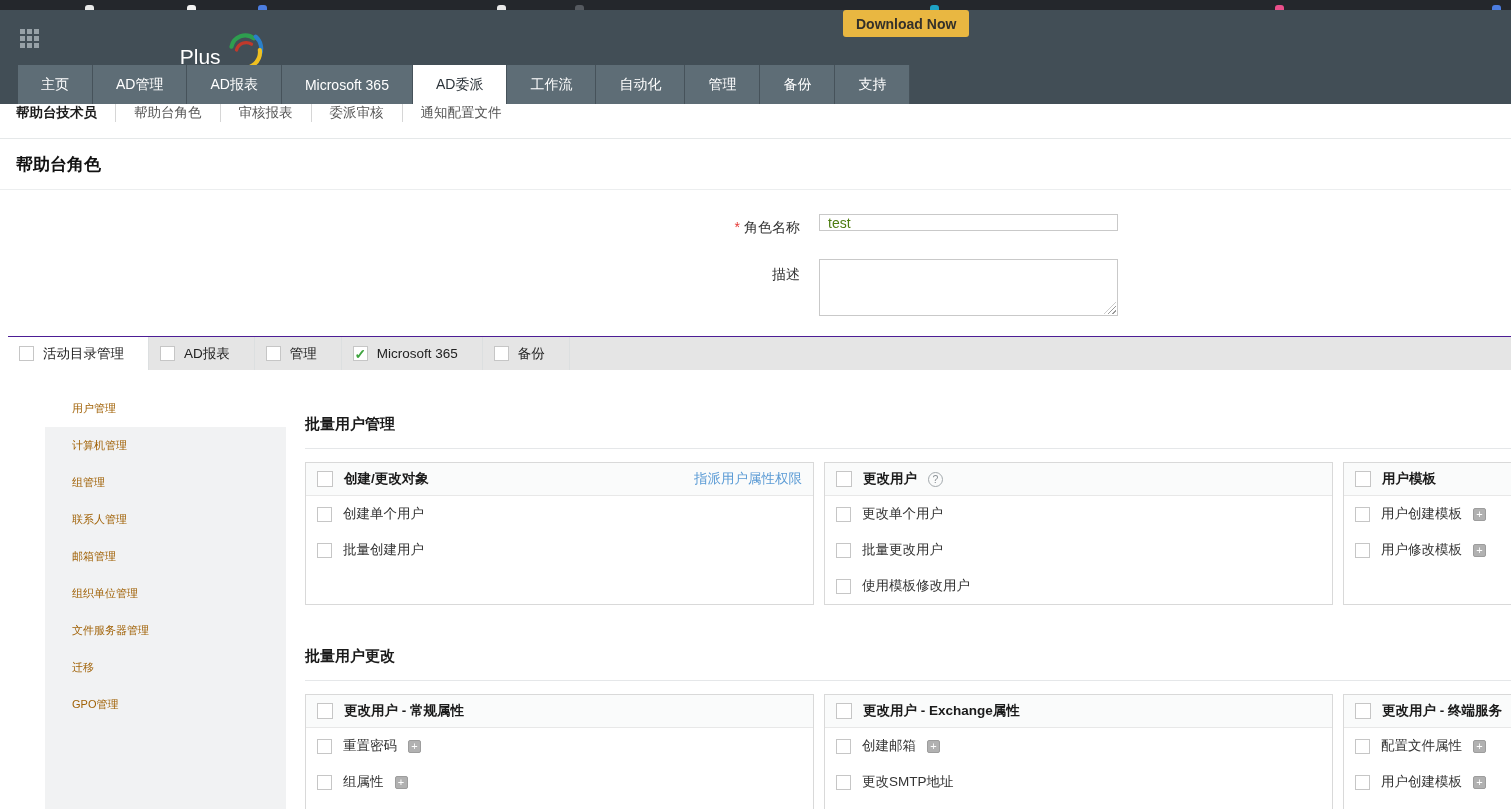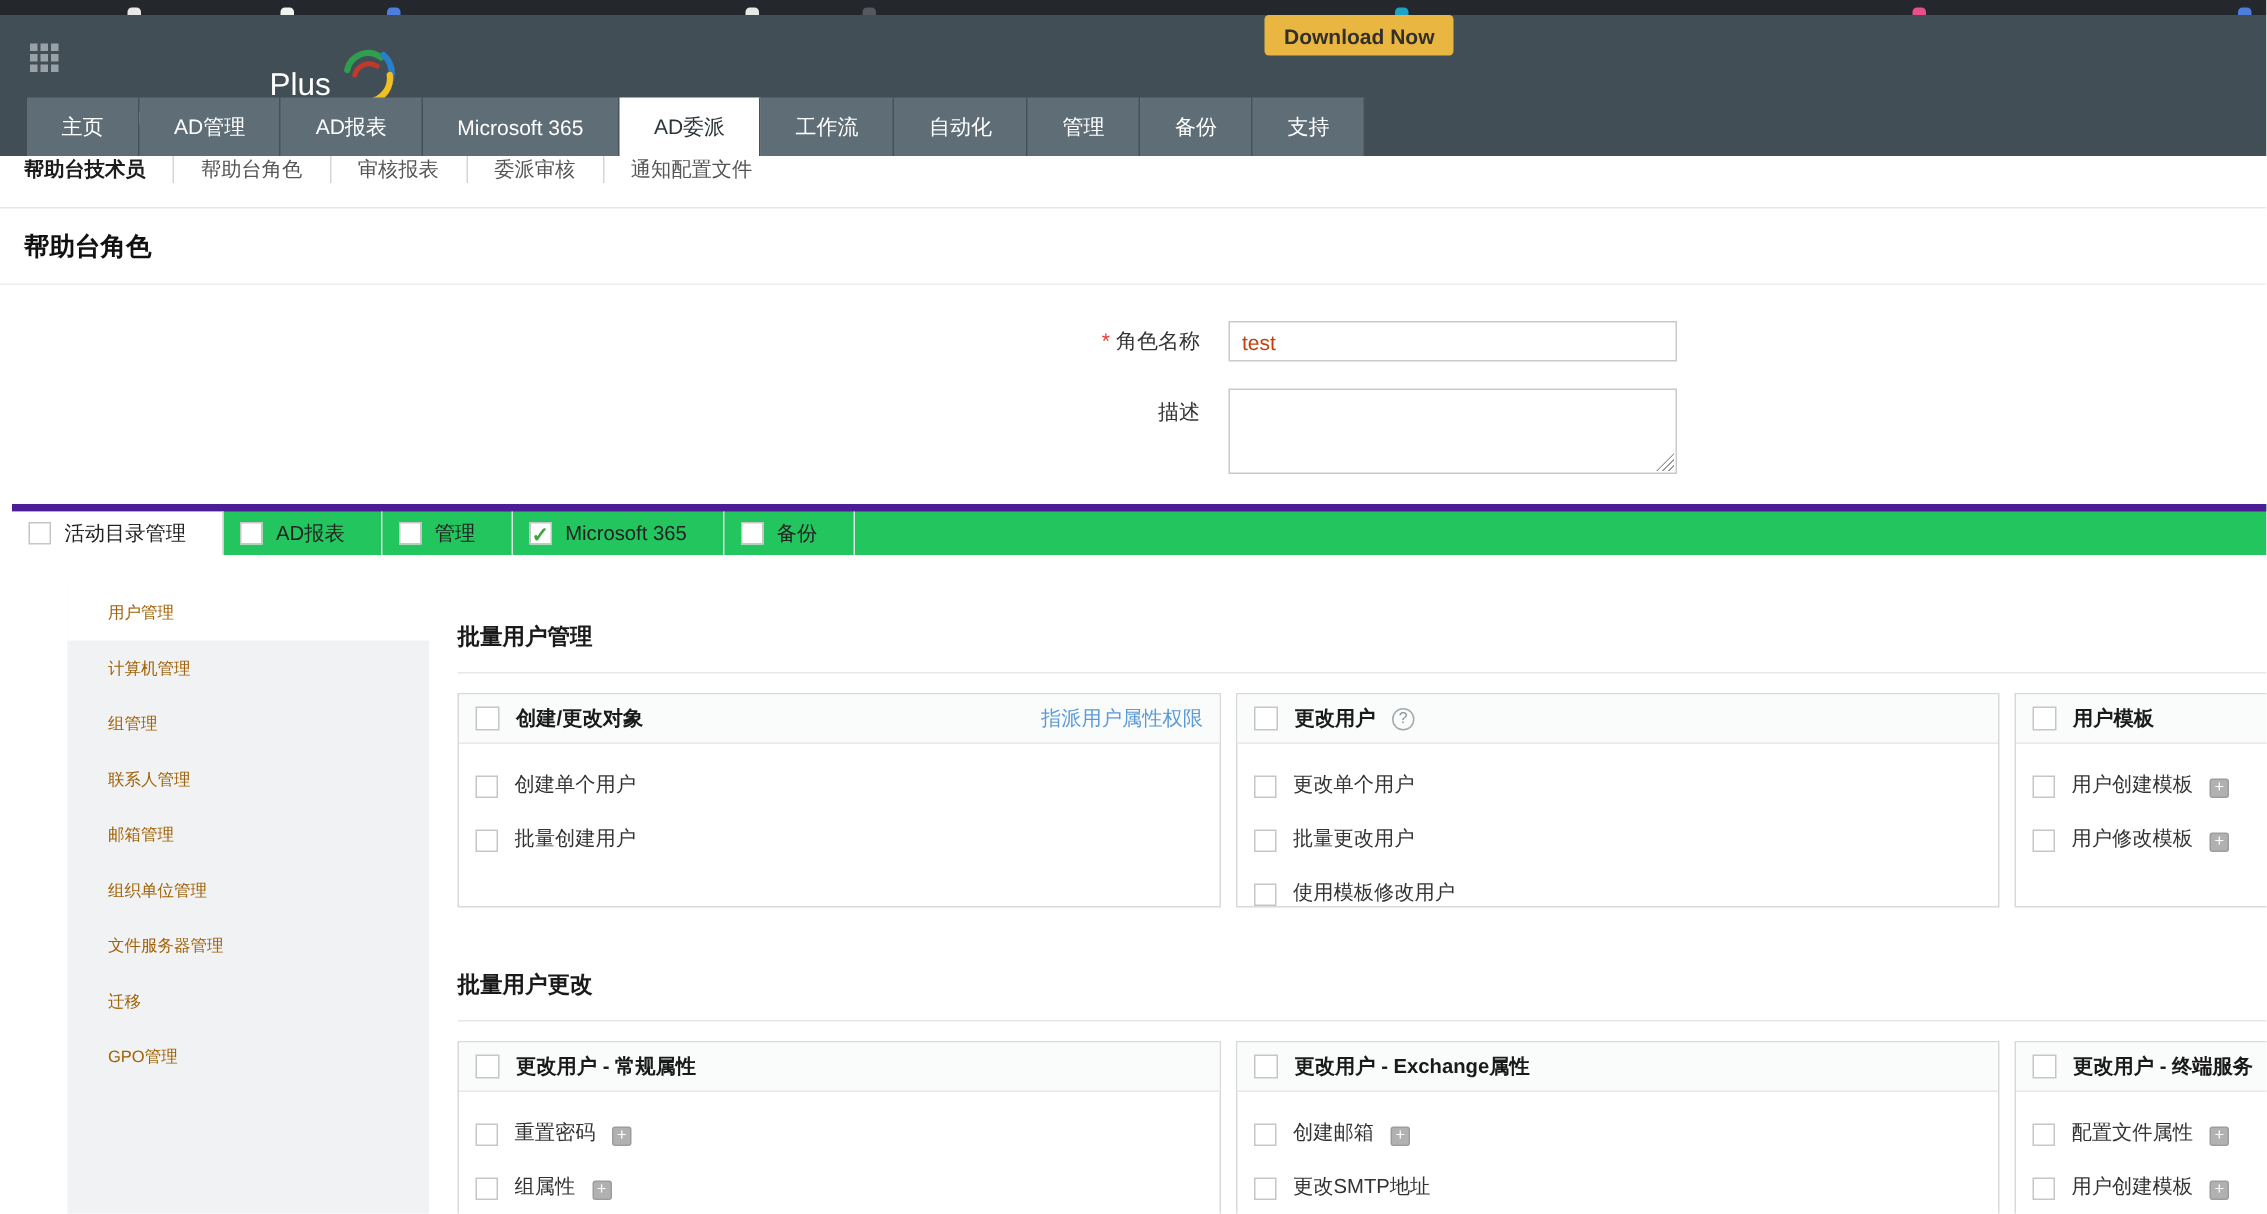--- a/index.html
+++ b/index.html
@@ -42,32 +42,32 @@
   
   .page-title-wrap { padding: 14px 16px 13px; border-bottom: 1px solid #eceeef; }
   .page-title { font-size: 17px; font-weight: bold; color: #111; }
 
   
   .form-area { position: relative; height: 146px; }
   .flabel { position: absolute; right: 711px; font-size: 14px; color: #333; white-space: nowrap; }
   .req { color: #e53935; margin-right: 4px; }
   .role-label { top: 29px; }
   .desc-label { top: 76px; }
-  .role-input { position: absolute; left: 819px; top: 24px; width: 299px; height: 27px;
-    border: 1px solid #c9c9c9; font-size: 14px; padding: 0 8px; color: #c2410c;
+  .role-input { position: absolute; left: 819px; top: 24px; width: 299px; height: 17px;
+    border: 1px solid #c9c9c9; font-size: 14px; padding: 0 8px; color: #4d7c0f;
     font-family: "Liberation Sans", sans-serif; }
   .desc-area { position: absolute; left: 819px; top: 69px; width: 299px; height: 57px;
     border: 1px solid #c9c9c9; resize: none; font-family: "Liberation Sans", sans-serif; }
   .grip { position: absolute; left: 1104px; top: 112px; width: 12px; height: 12px;
     background: repeating-linear-gradient(-45deg, transparent 0 2px, #9a9a9a 2px 3px);
     clip-path: polygon(100% 0, 100% 100%, 0 100%); }
 
   
-  .module-strip { margin-left: 8px; height: 34px; background: #22c55e;
-    border-top: 5px solid #4c1d95; display: flex; }
+  .module-strip { margin-left: 8px; height: 34px; background: #e5e5e5;
+    border-top: 1px solid #4c1d95; display: flex; }
   .mod-tab { display: flex; align-items: center; gap: 9px; padding: 0 24px 0 11px;
     border-right: 1px solid #dcdfe0; font-size: 13.5px; color: #222; cursor: pointer; white-space: nowrap; }
   .mod-tab.active { background: #fff; }
 
   
   .cb { width: 15px; height: 15px; background: #fff; border: 1px solid #c6c6c6;
     display: inline-flex; align-items: center; justify-content: center; flex: 0 0 auto; cursor: pointer; }
   .cb.big { width: 16px; height: 16px; }
   .cb .tick { visibility: hidden; }
   .cb.checked .tick { visibility: visible; color: #3ea43e; font-weight: bold; font-size: 14px; line-height: 1; }
@@ -84,21 +84,21 @@
     padding: 25px 0 14px; border-bottom: 1px solid #e5e7e9; }
   .sec2 .sec-heading { padding-top: 42px; }
   .cards { display: flex; gap: 10px; width: max-content; margin-top: 13px; }
   .card { width: 509px; flex: 0 0 509px; border: 1px solid #d9d9d9; background: #fff; }
   .card-header { display: flex; align-items: center; gap: 11px; height: 33px; padding: 0 11px;
     background: #fafbfb; border-bottom: 1px solid #e8e8e8; }
   .card-title { font-size: 13.5px; font-weight: bold; color: #1a1a1a; white-space: nowrap; }
   .hlink { margin-left: auto; font-size: 13.5px; color: #5b9bd5; text-decoration: none; cursor: pointer; white-space: nowrap; }
   .help { width: 15px; height: 15px; border: 1px solid #a3a9ad; border-radius: 50%;
     color: #8b9196; font-size: 10.5px; display: inline-flex; align-items: center; justify-content: center; }
-  .card-item { display: flex; align-items: flex-end; gap: 11px; height: 36px; padding: 0 11px; }
+  .card-item { display: flex; align-items: center; gap: 11px; height: 36px; padding: 0 11px; }
   .item-label { font-size: 13.5px; color: #333; white-space: nowrap; }
   .plus { width: 13px; height: 13px; background: #b1b1b1; border: 1px solid #9d9d9d; border-radius: 2px;
     color: #fff; font-size: 11px; line-height: 11px; display: inline-flex;
     align-items: center; justify-content: center; cursor: pointer; }
 </style>
 </head>
 <body>
 
 <div class="top-strip">
   <span class="frag" style="left:85px;background:#e8e8e8;"></span>

